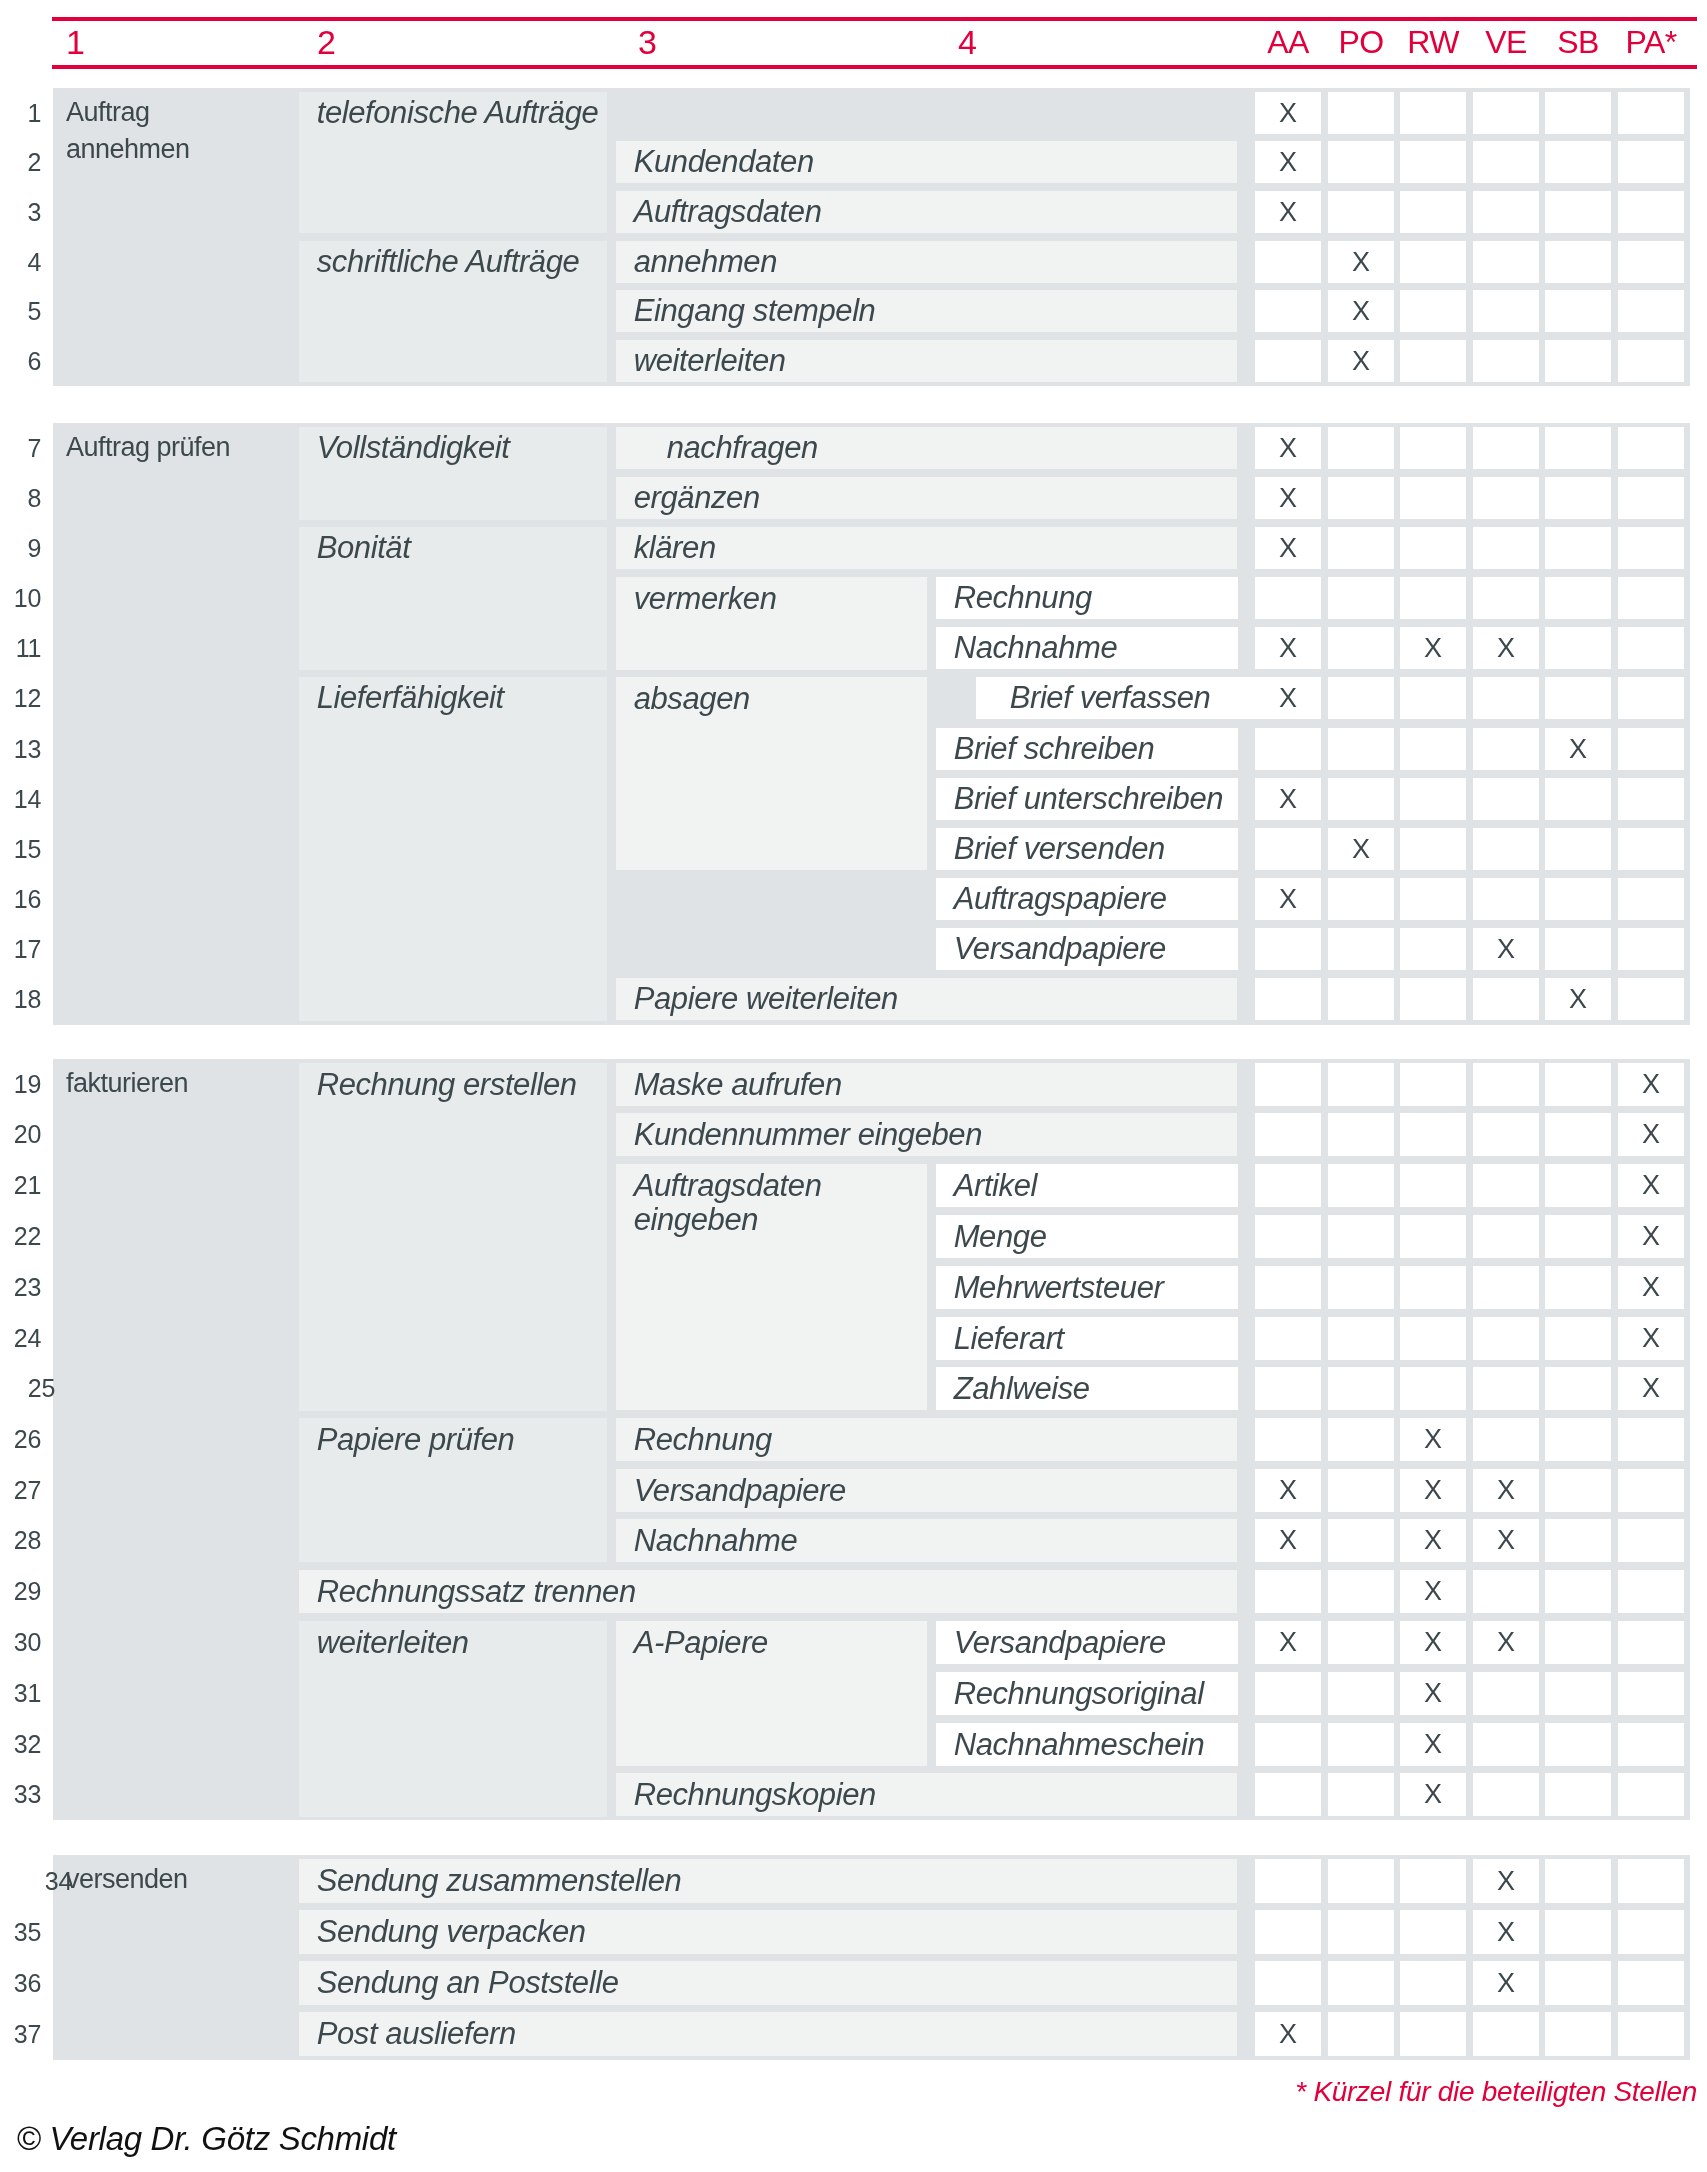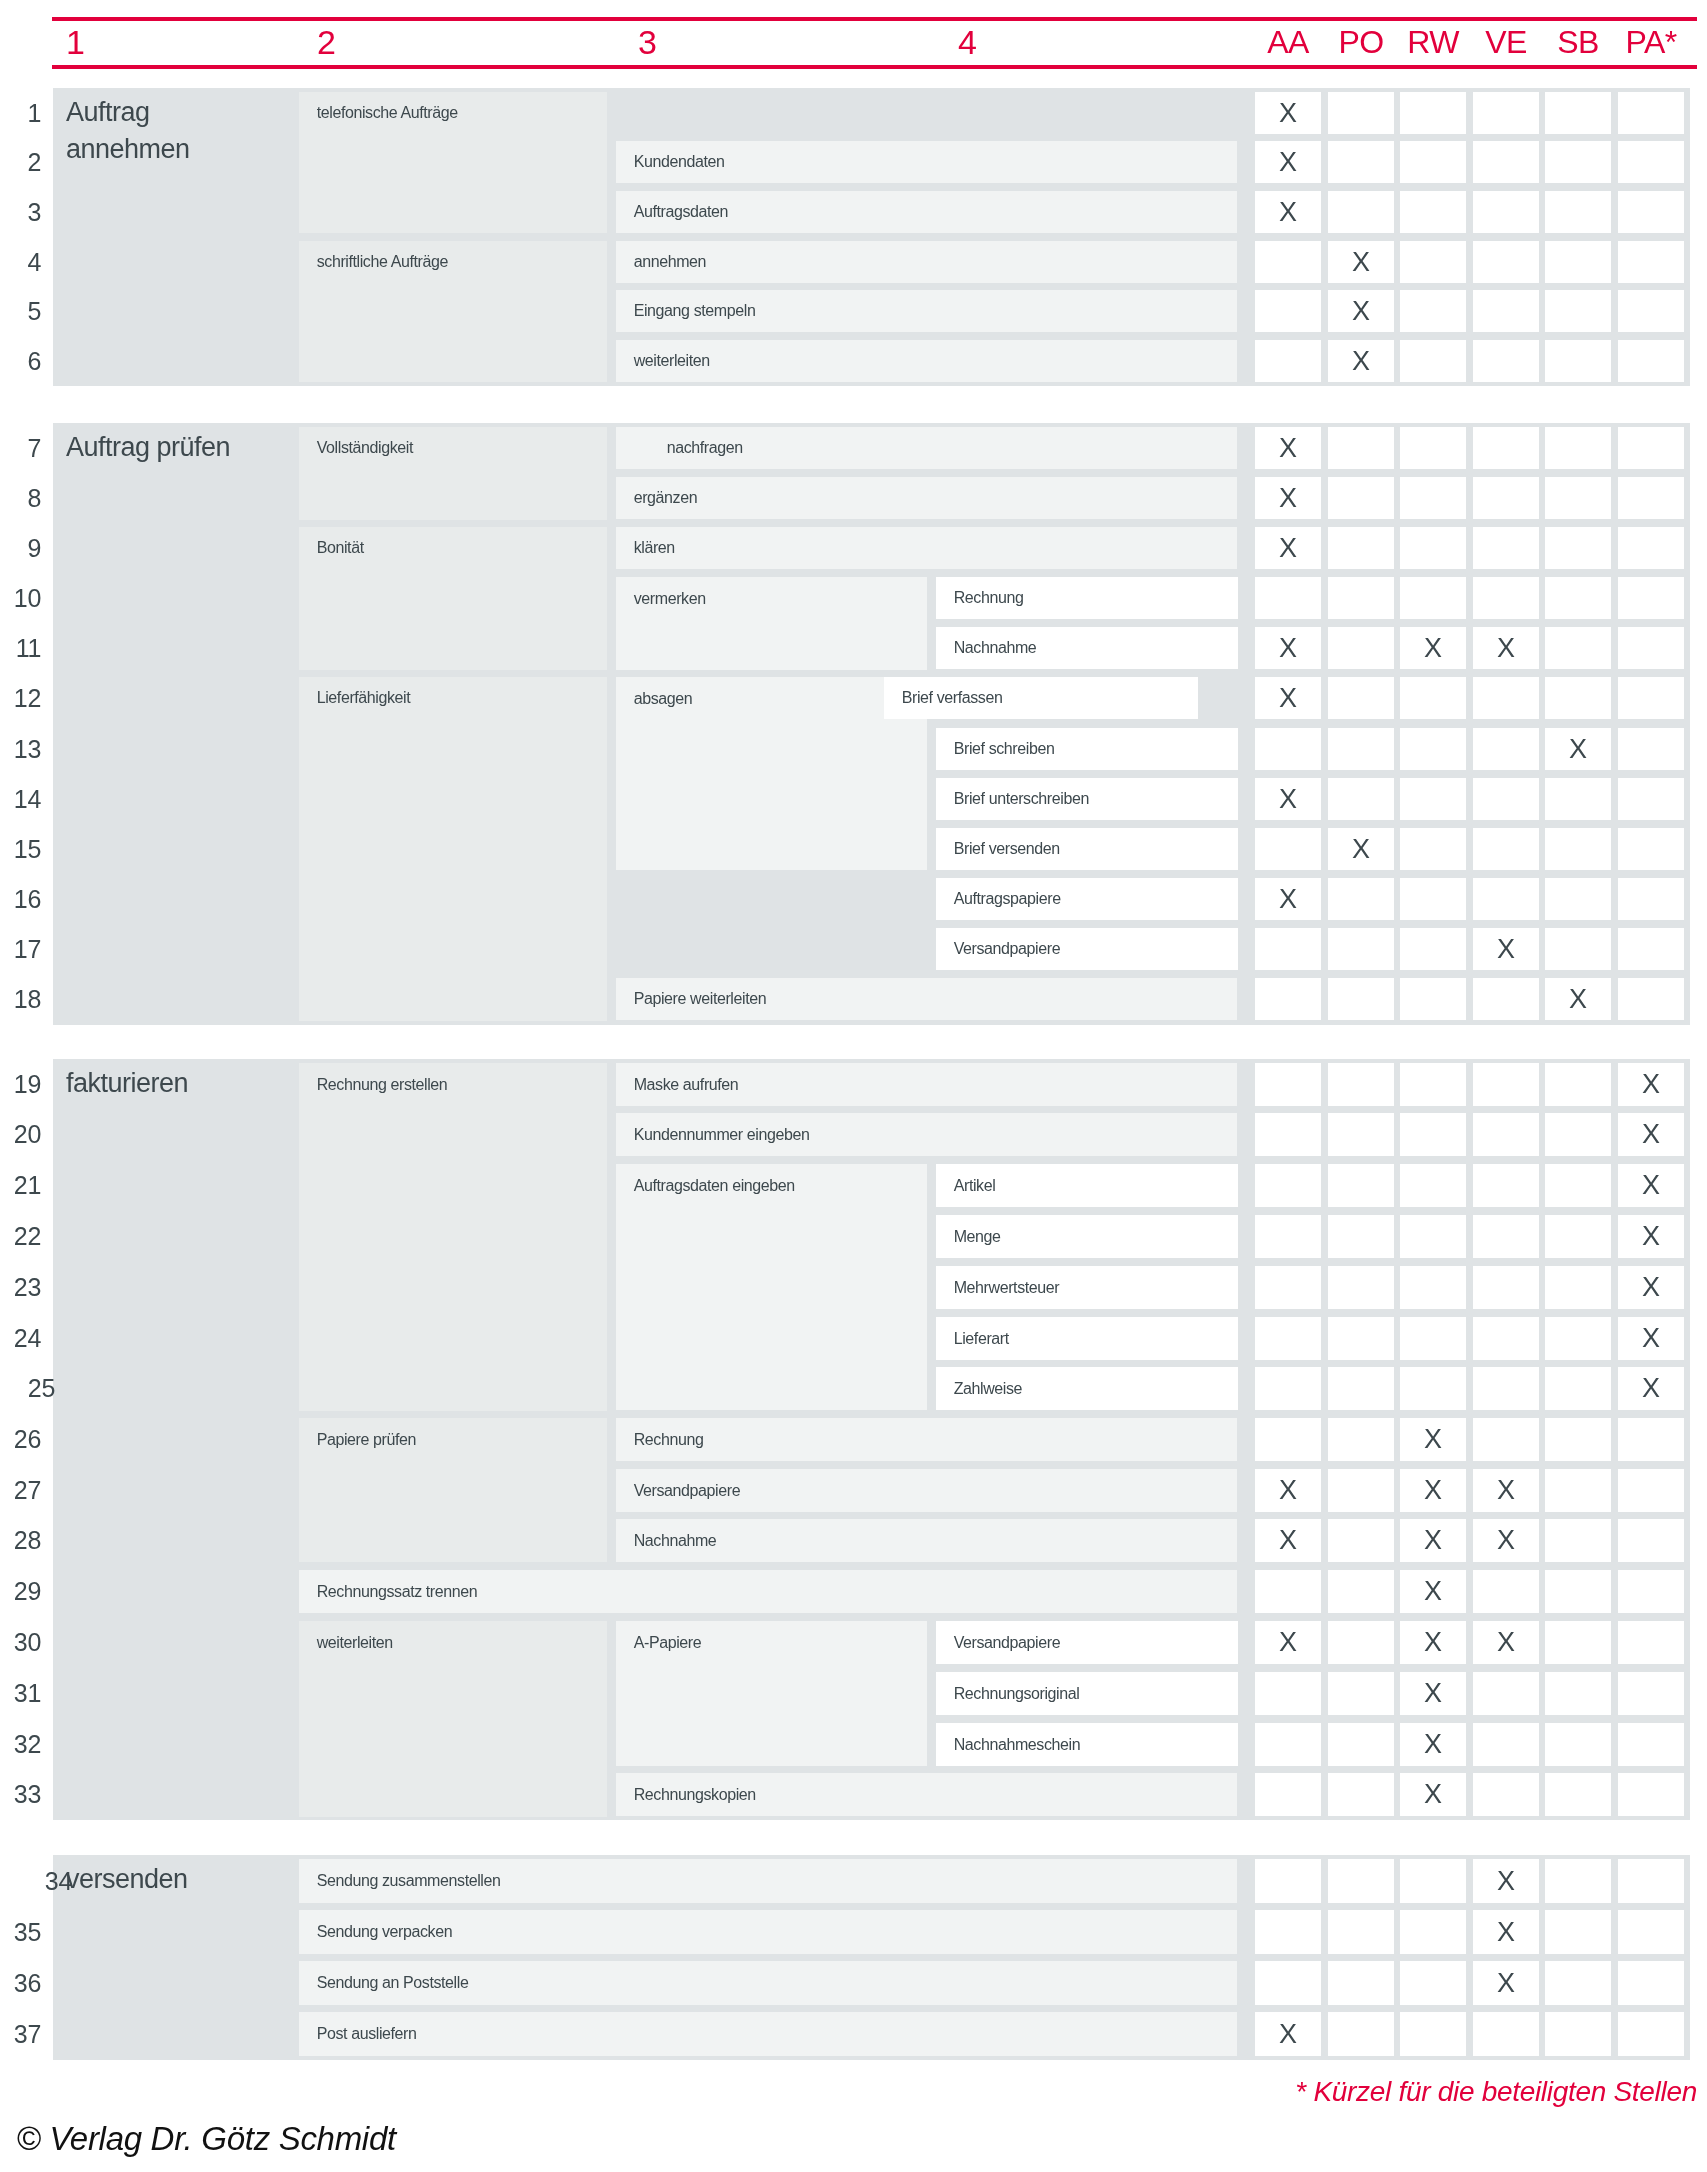--- a/index.html
+++ b/index.html
@@ -13,21 +13,21 @@
   .hdr-num{position:absolute;top:19px;height:46px;line-height:46px;font-size:34px;color:var(--red);letter-spacing:-0.6px;}
   .hdr-unit{position:absolute;top:19px;height:46px;line-height:46px;width:66px;text-align:center;font-size:32px;color:var(--red);letter-spacing:-0.6px;}
   .section{position:absolute;left:0;width:1707px;}
   .panel{position:absolute;background:var(--panel);}
   .rownum{position:absolute;text-align:right;font-size:25px;letter-spacing:-0.3px;}
   .c1label{position:absolute;font-size:27px;line-height:37px;letter-spacing:-0.5px;}
   .block{position:absolute;background:var(--block);}
   .blockwide{position:absolute;background:var(--cell);}
   .cell{position:absolute;background:var(--cell);}
   .cell4{position:absolute;background:var(--white);}
-  .lbl{display:inline-block;padding-left:17.7px;font-size:16px;letter-spacing:-0.4px;white-space:nowrap;}
+  .lbl{display:inline-block;padding-left:17.7px;font-size:31px;letter-spacing:-0.4px;white-space:nowrap;font-style:italic;}
   .lbl.multi{white-space:normal;width:248px;}
   .mcell{position:absolute;background:var(--white);text-align:center;}
   .xmark{display:block;font-size:27px;letter-spacing:0;}
   .footnote{position:absolute;right:10px;top:2072px;height:39px;line-height:39px;font-size:28px;font-style:italic;color:var(--red);letter-spacing:-0.3px;}
   .copyright{position:absolute;left:16.5px;top:2118px;height:41px;line-height:41px;font-size:33px;font-style:italic;color:var(--black);letter-spacing:-0.3px;}
 </style>
 </head>
 <body>
 
 <div class="page" id="page">
@@ -132,21 +132,21 @@
       <div class="block" style="left: 299px; top: 104px; width: 308px; height: 143px;"><span class="lbl" style="line-height: 42px;">Bonität</span></div>
       <div class="block" style="left: 299px; top: 254px; width: 308px; height: 344px;"><span class="lbl" style="line-height: 42px;">Lieferfähigkeit</span></div>
       <div class="cell" style="left: 616px; top: 3.5px; width: 621px; height: 42px;"><span class="lbl" style="line-height: 42px; margin-left: 33px;">nachfragen</span></div>
       <div class="cell" style="left: 616px; top: 54px; width: 621px; height: 42px;"><span class="lbl" style="line-height: 42px;">ergänzen</span></div>
       <div class="cell" style="left: 616px; top: 104px; width: 621px; height: 42px;"><span class="lbl" style="line-height: 42px;">klären</span></div>
       <div class="cell" style="left: 616px; top: 154px; width: 311px; height: 93px;"><span class="lbl multi" style="line-height: 34px; padding-top: 4.7px;">vermerken</span></div>
       <div class="cell" style="left: 616px; top: 254px; width: 311px; height: 193px;"><span class="lbl multi" style="line-height: 34px; padding-top: 4.7px;">absagen</span></div>
       <div class="cell" style="left: 616px; top: 555px; width: 621px; height: 42px;"><span class="lbl" style="line-height: 42px;">Papiere weiterleiten</span></div>
       <div class="cell4" style="left: 936px; top: 154px; width: 302px; height: 42px;"><span class="lbl" style="line-height: 42px;">Rechnung</span></div>
       <div class="cell4" style="left: 936px; top: 204px; width: 302px; height: 42px;"><span class="lbl" style="line-height: 42px;">Nachnahme</span></div>
-      <div class="cell4" style="left: 884px; top: 254px; width: 314px; height: 42px;"><span class="lbl" style="line-height: 42px;">Brief verfassen</span></div>
+      <div class="cell4" style="left: 976px; top: 254px; width: 314px; height: 42px; padding-left: 16px;"><span class="lbl" style="line-height: 42px;">Brief verfassen</span></div>
       <div class="cell4" style="left: 936px; top: 305px; width: 302px; height: 42px;"><span class="lbl" style="line-height: 42px;">Brief schreiben</span></div>
       <div class="cell4" style="left: 936px; top: 355px; width: 302px; height: 42px;"><span class="lbl" style="line-height: 42px;">Brief unterschreiben</span></div>
       <div class="cell4" style="left: 936px; top: 405px; width: 302px; height: 42px;"><span class="lbl" style="line-height: 42px;">Brief versenden</span></div>
       <div class="cell4" style="left: 936px; top: 455px; width: 302px; height: 42px;"><span class="lbl" style="line-height: 42px;">Auftragspapiere</span></div>
       <div class="cell4" style="left: 936px; top: 505px; width: 302px; height: 42px;"><span class="lbl" style="line-height: 42px;">Versandpapiere</span></div>
       <div class="mcell" style="left: 1255px; top: 3.5px; width: 66px; height: 42px;">
         <span class="xmark" style="line-height: 42px;">X</span>
       </div>
       <div class="mcell" style="left: 1328px; top: 3.5px; width: 66px; height: 42px;"></div>
       <div class="mcell" style="left: 1400px; top: 3.5px; width: 66px; height: 42px;"></div>

